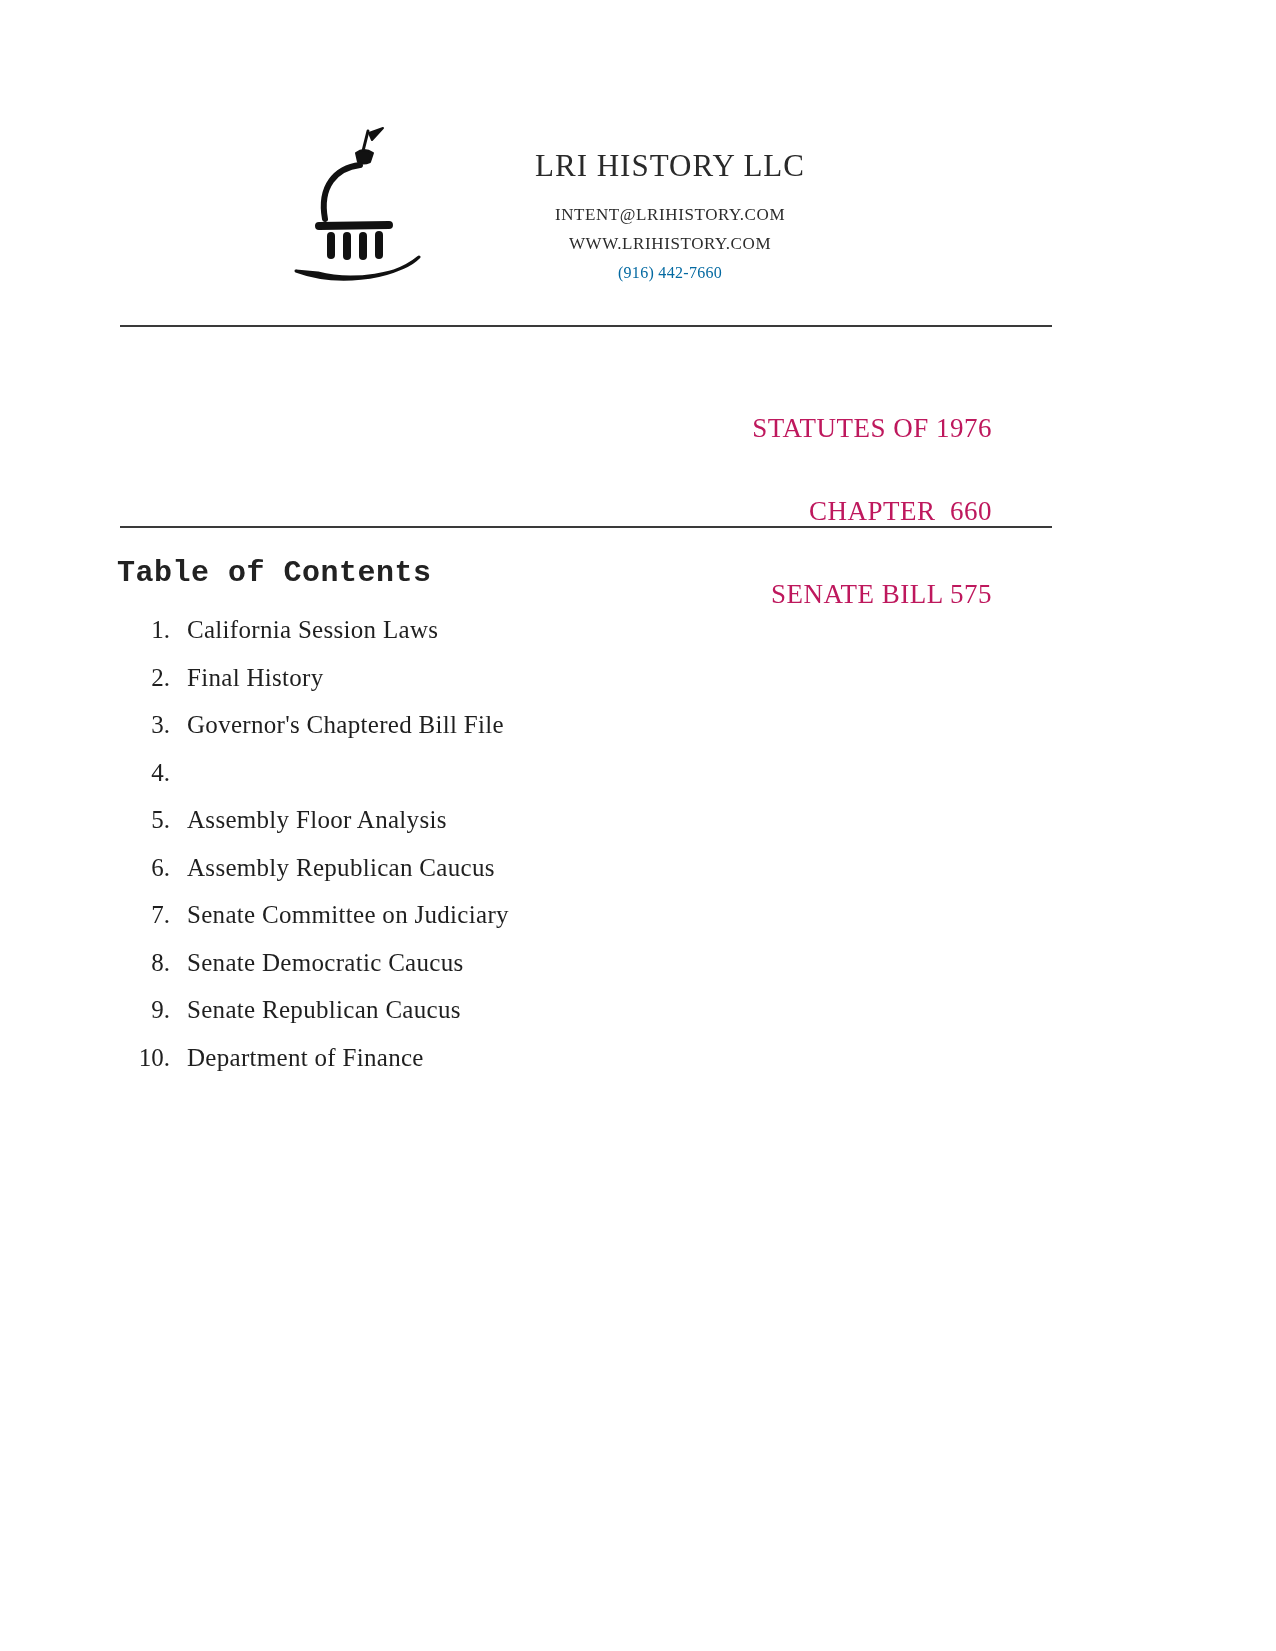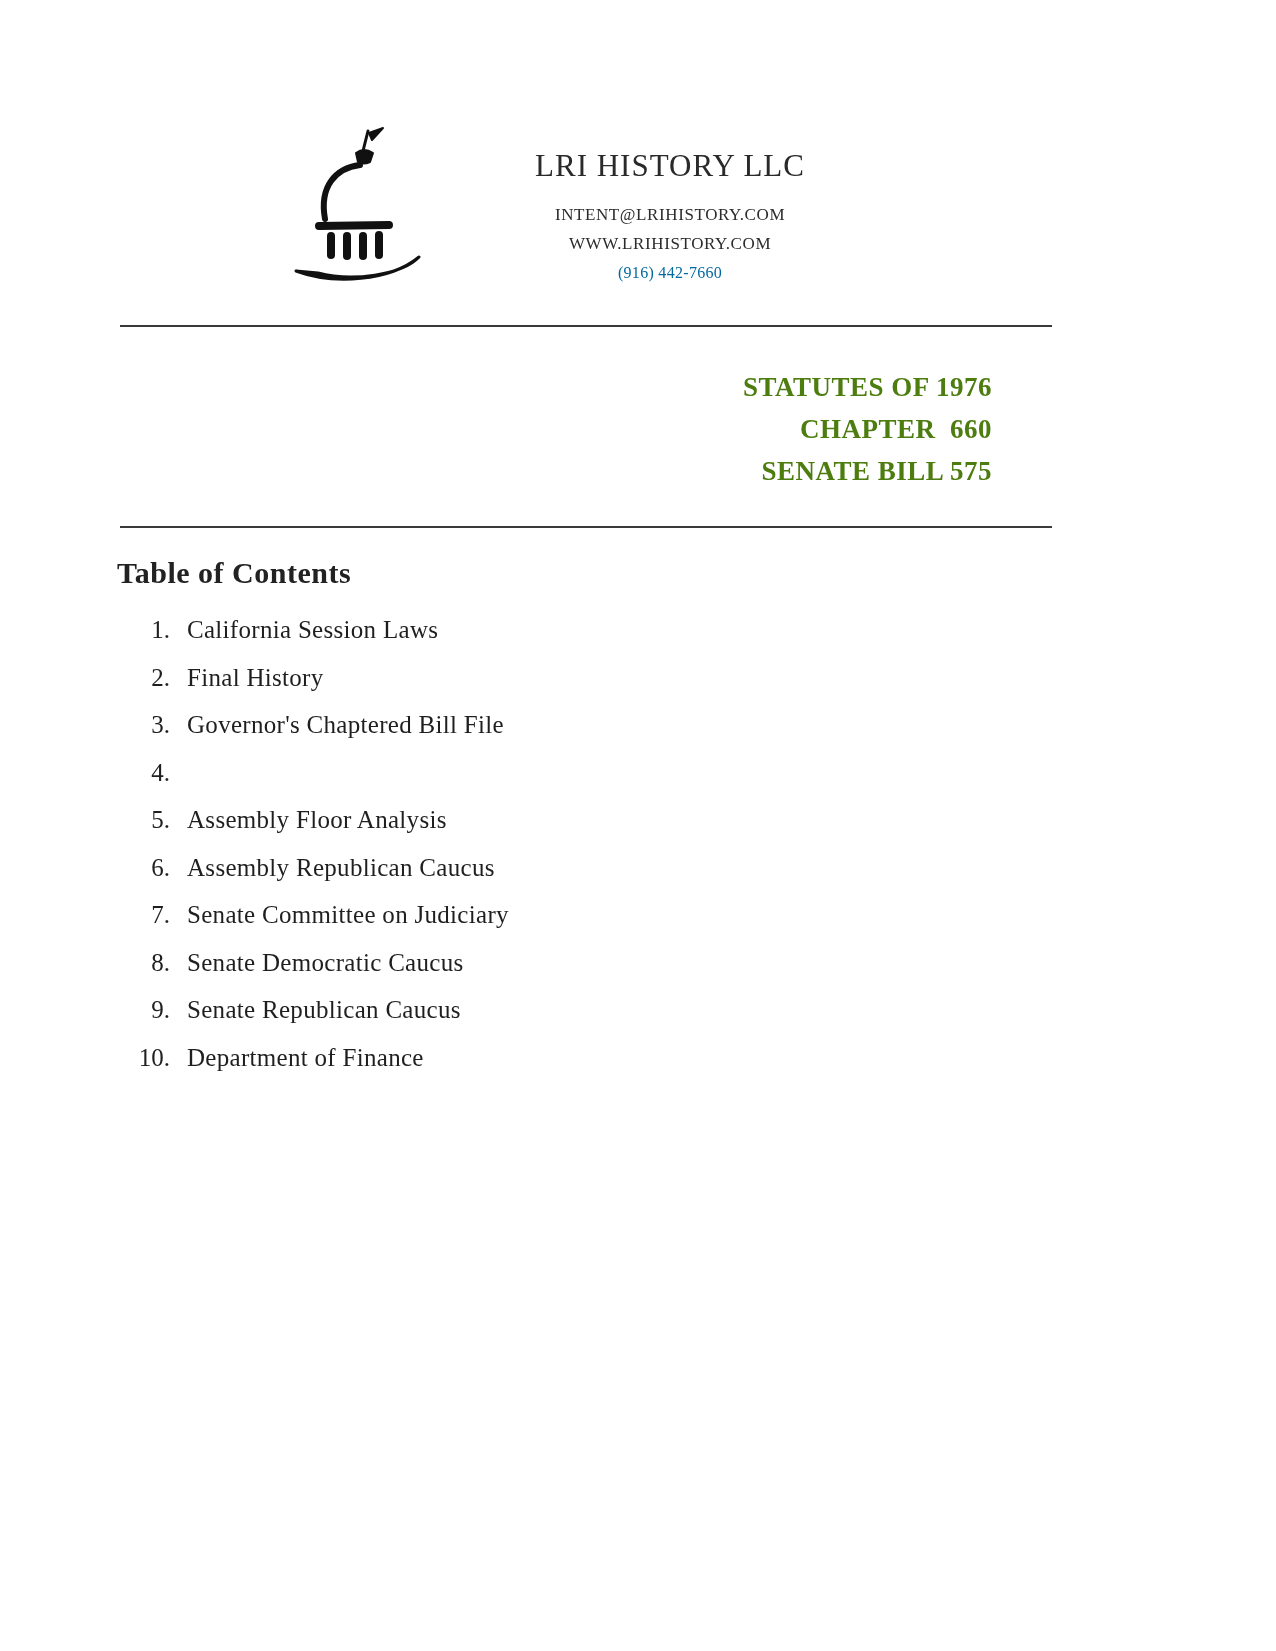--- a/index.html
+++ b/index.html
@@ -73,36 +73,38 @@
 
   
   .title-block {
     position: absolute;
     top: 366px;
     right: 284px;
     text-align: right;
   }
   .title-line {
     font-size: 27px;
-    font-weight: bold;
-    color: #4d7c0f;
+    font-weight: normal;
+    color: #be185d;
     line-height: 42px;
     letter-spacing: 0.5px;
     white-space: pre;
+    margin-top: 41px;
   }
 
   
   .toc-heading {
     position: absolute;
     top: 556px;
     left: 117px;
     font-size: 30px;
     font-weight: bold;
     color: #222222;
     letter-spacing: 0.5px;
+    font-family: Liberation Mono, monospace;
   }
   .toc-list {
     position: absolute;
     top: 616px;
     left: 120px;
     width: 800px;
   }
   .toc-item {
     display: flex;
     align-items: baseline;

